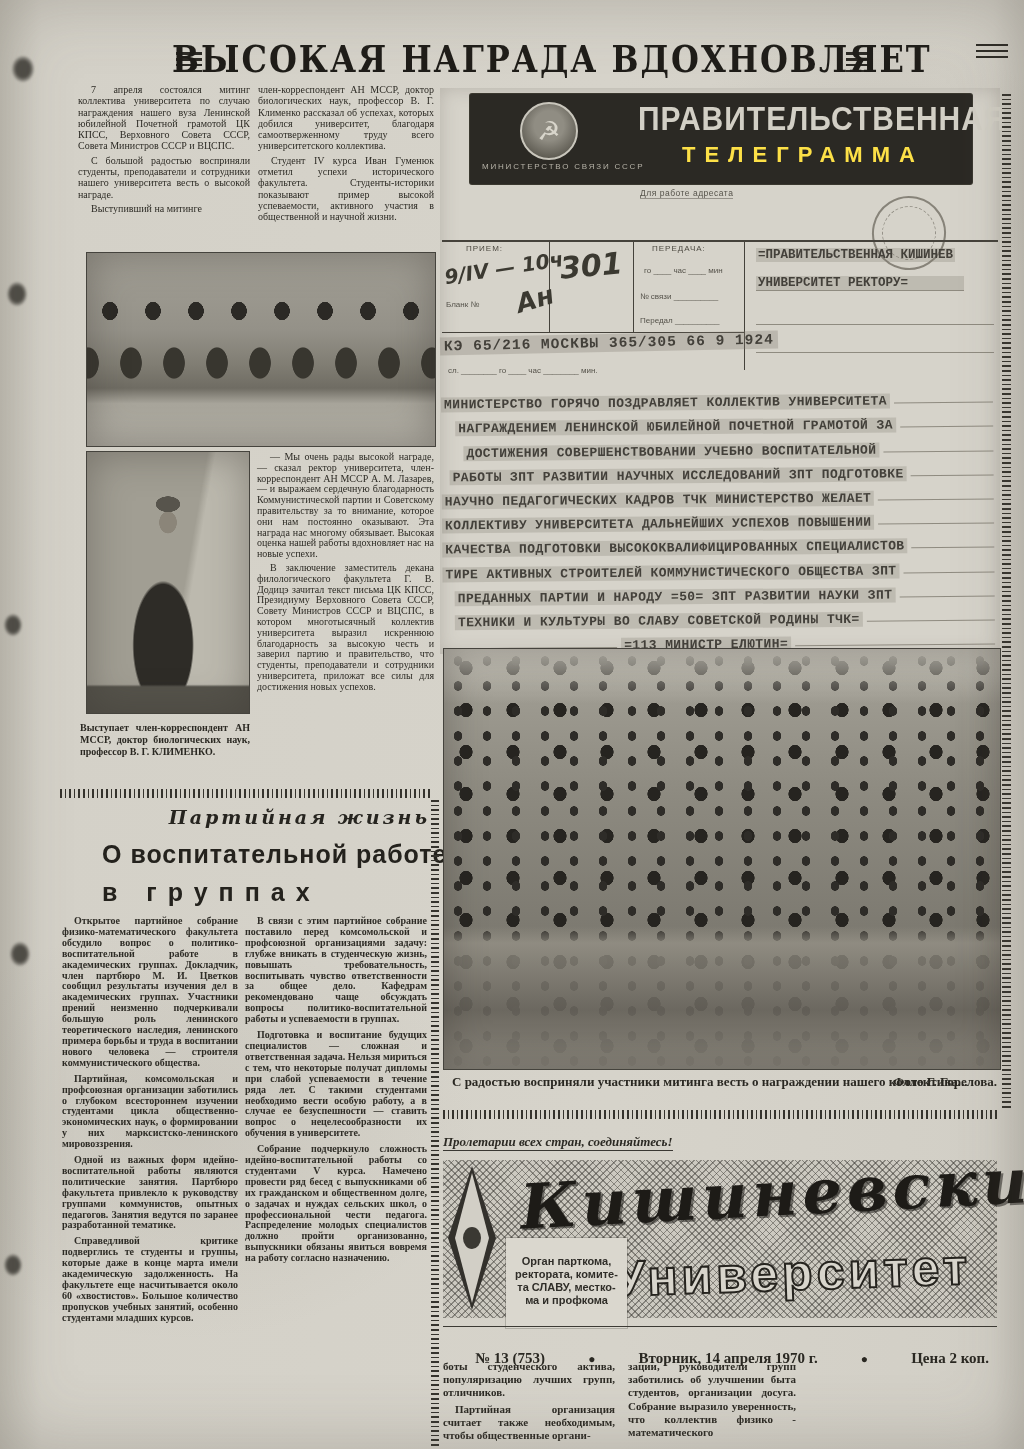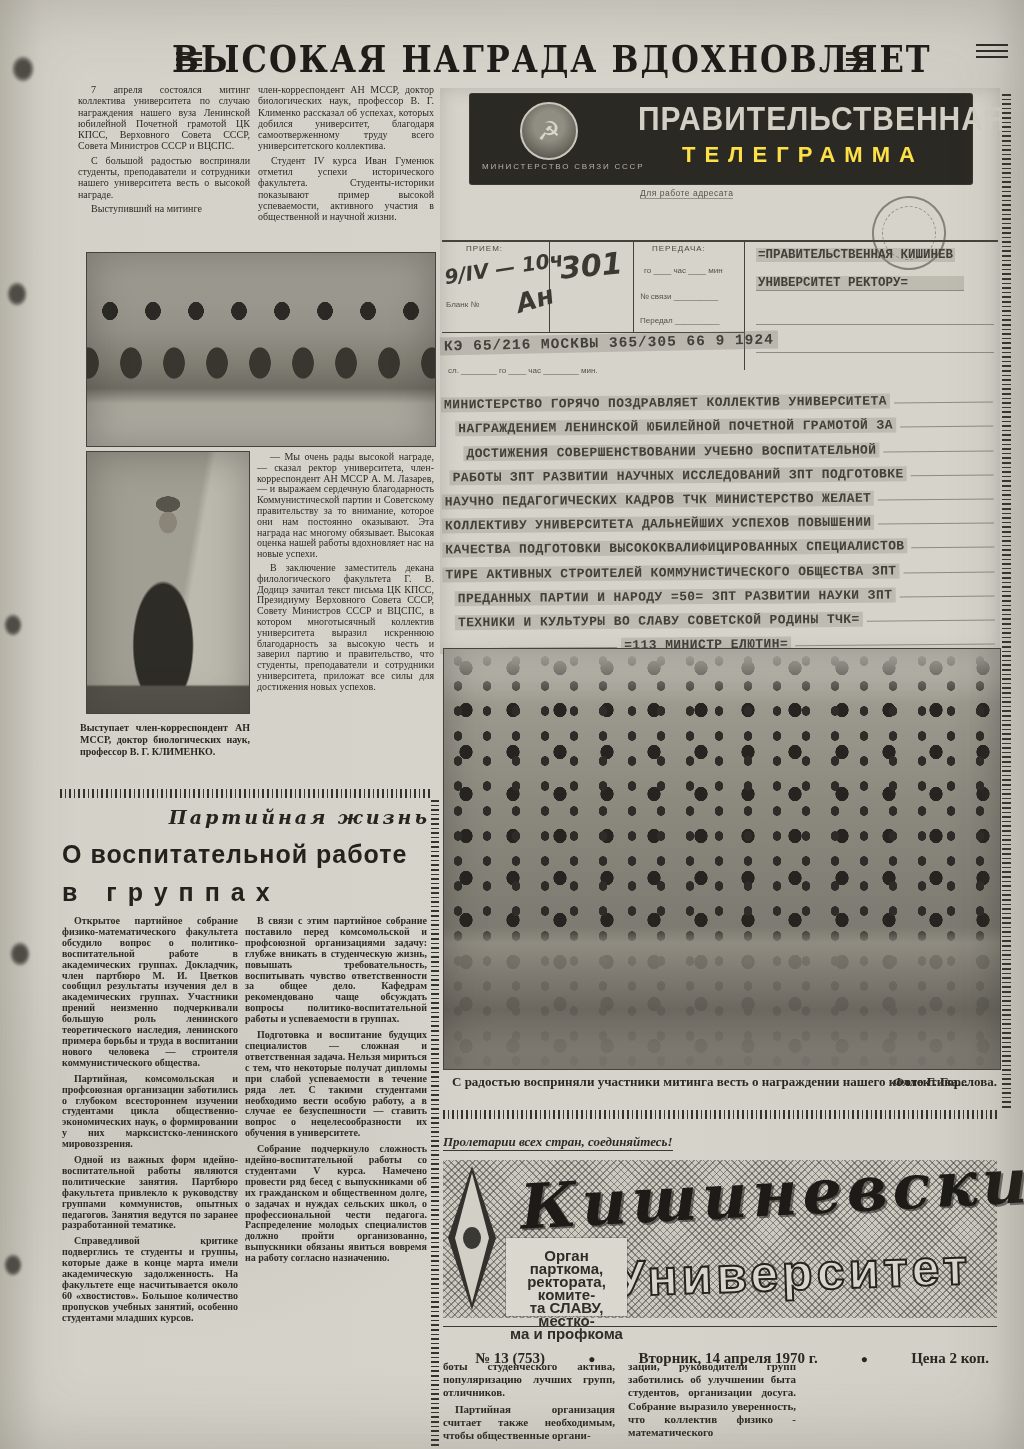--- a/index.html
+++ b/index.html
@@ -81,31 +81,31 @@
   .mast1 { font-family:"DejaVu Serif", serif; font-style:italic; font-weight:bold; font-size:62px; letter-spacing:5px;
     color:#1d1b17; white-space:nowrap; transform:rotate(-3deg); text-shadow:2px 2px 0 rgba(29,27,23,0.55); }
   .mast2 { font-family:"Liberation Sans", sans-serif; font-weight:bold; font-size:50px; letter-spacing:4px;
     color:#d8d5cc; white-space:nowrap; transform:rotate(-2deg);
     -webkit-text-stroke:2px #26241f; text-shadow:0 0 1px #26241f; }
   .diamond { clip-path:polygon(50% 0, 100% 50%, 50% 100%, 0 50%); background:#33312c; }
   .diamond .in { position:absolute; inset:7px; clip-path:polygon(50% 0, 100% 50%, 50% 100%, 0 50%); background:#d2cfc6;
     display:flex; align-items:center; justify-content:center; }
   .diamond .dot { width:18px; height:22px; border-radius:50%; background:#3b3933; }
   .organ { background:#dad7ce; box-shadow:0 0 0 1px rgba(60,58,52,0.25);
-    font-family:"Liberation Sans", sans-serif; font-weight:bold; font-size:15px; line-height:13px;
-    color:#2f2d28; text-align:center; padding:11px 4px; }
+    font-family:"Liberation Sans", sans-serif; font-weight:bold; font-size:11px; line-height:13px;
+    color:#2f2d28; text-align:center; padding:17px 4px; }
   .organ span { display:block; }
   .issue-row { display:flex; justify-content:space-between; align-items:baseline;
     border-top:1.5px solid #3c3a34; padding-top:23px; font-weight:bold; font-size:15px; color:#2a2822;text-align:center; }
   .bul { font-size:12px; }
   .bcol { font-weight:bold; font-size:11px; line-height:13.2px; text-align:justify; color:#2c2a24; }
   .bcol p { margin:0 0 3px; }
   .bcol p.ind { text-indent:12px; }
   .bsig { text-align:right; font-weight:bold; font-size:12.5px; padding-right:6px; }
-  .ptitle { font-family:"Liberation Sans", sans-serif; font-weight:bold; color:#24221d; }
+  .ptitle { font-family:"Liberation Sans", sans-serif; font-weight:bold; color:#24221d;margin-left:40px; }
   .plabel { font-family:"DejaVu Serif", serif; font-style:italic; font-weight:bold; font-size:19px;
     letter-spacing:3px; color:#26241f; text-align:right; }
 </style>
 </head>
 <body>
 
 <div id="page">
 
   <div class="abs hole" style="left:12px;top:56px;width:22px;height:26px;"></div>
   <div class="abs hole" style="left:7px;top:282px;width:20px;height:24px;"></div>

